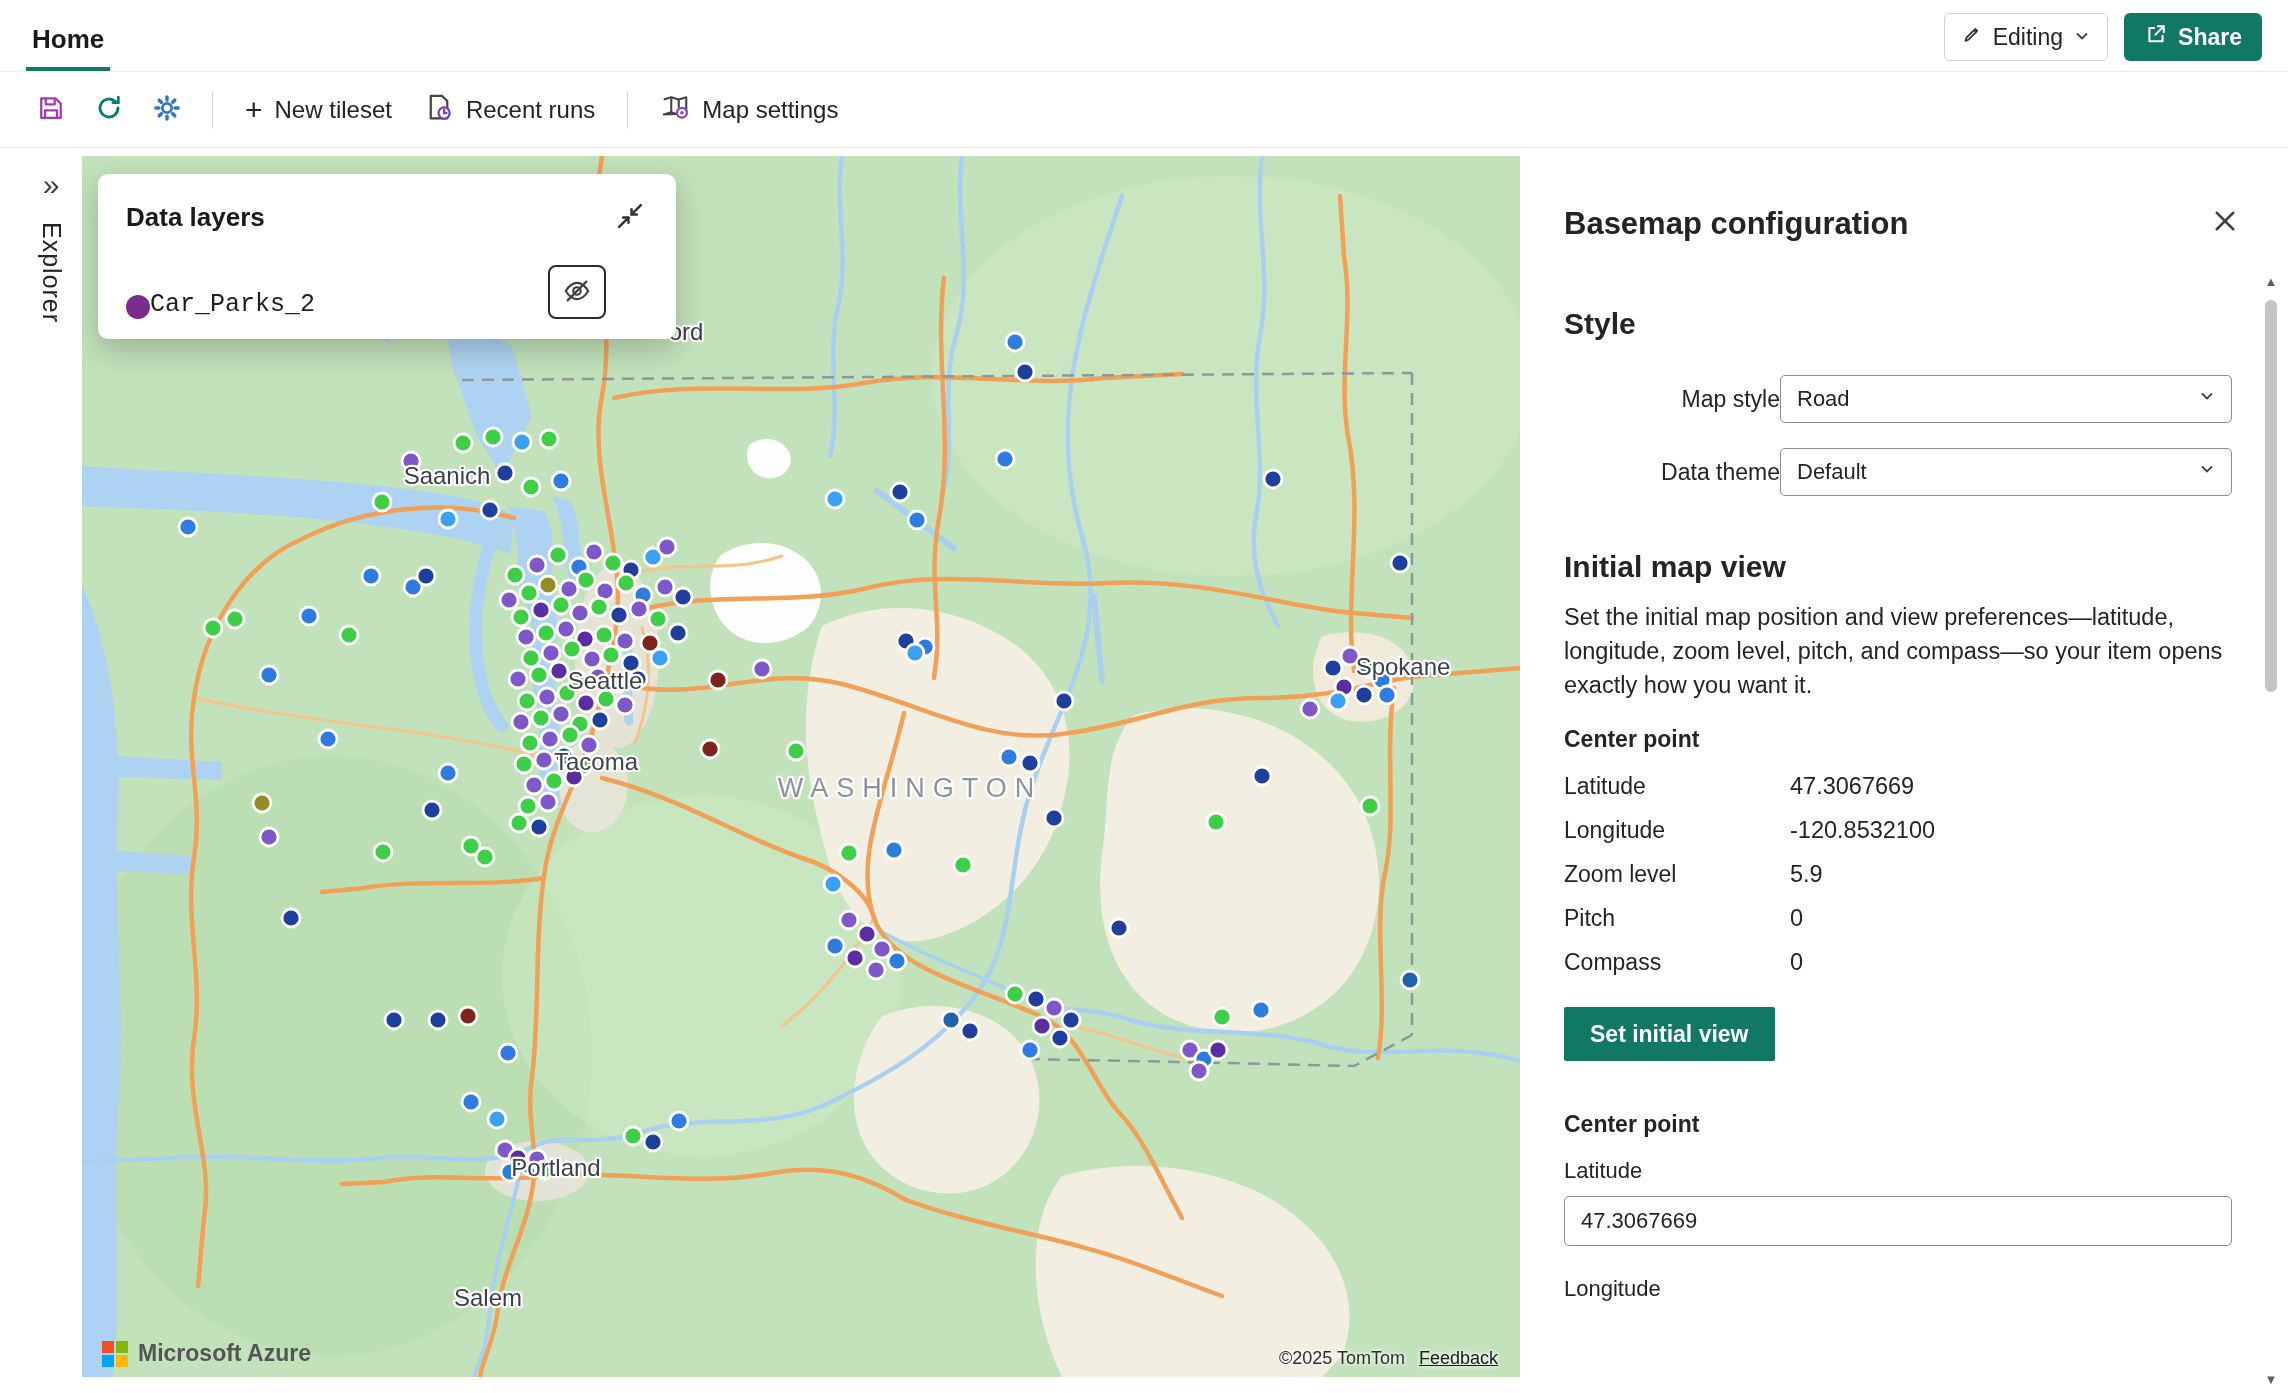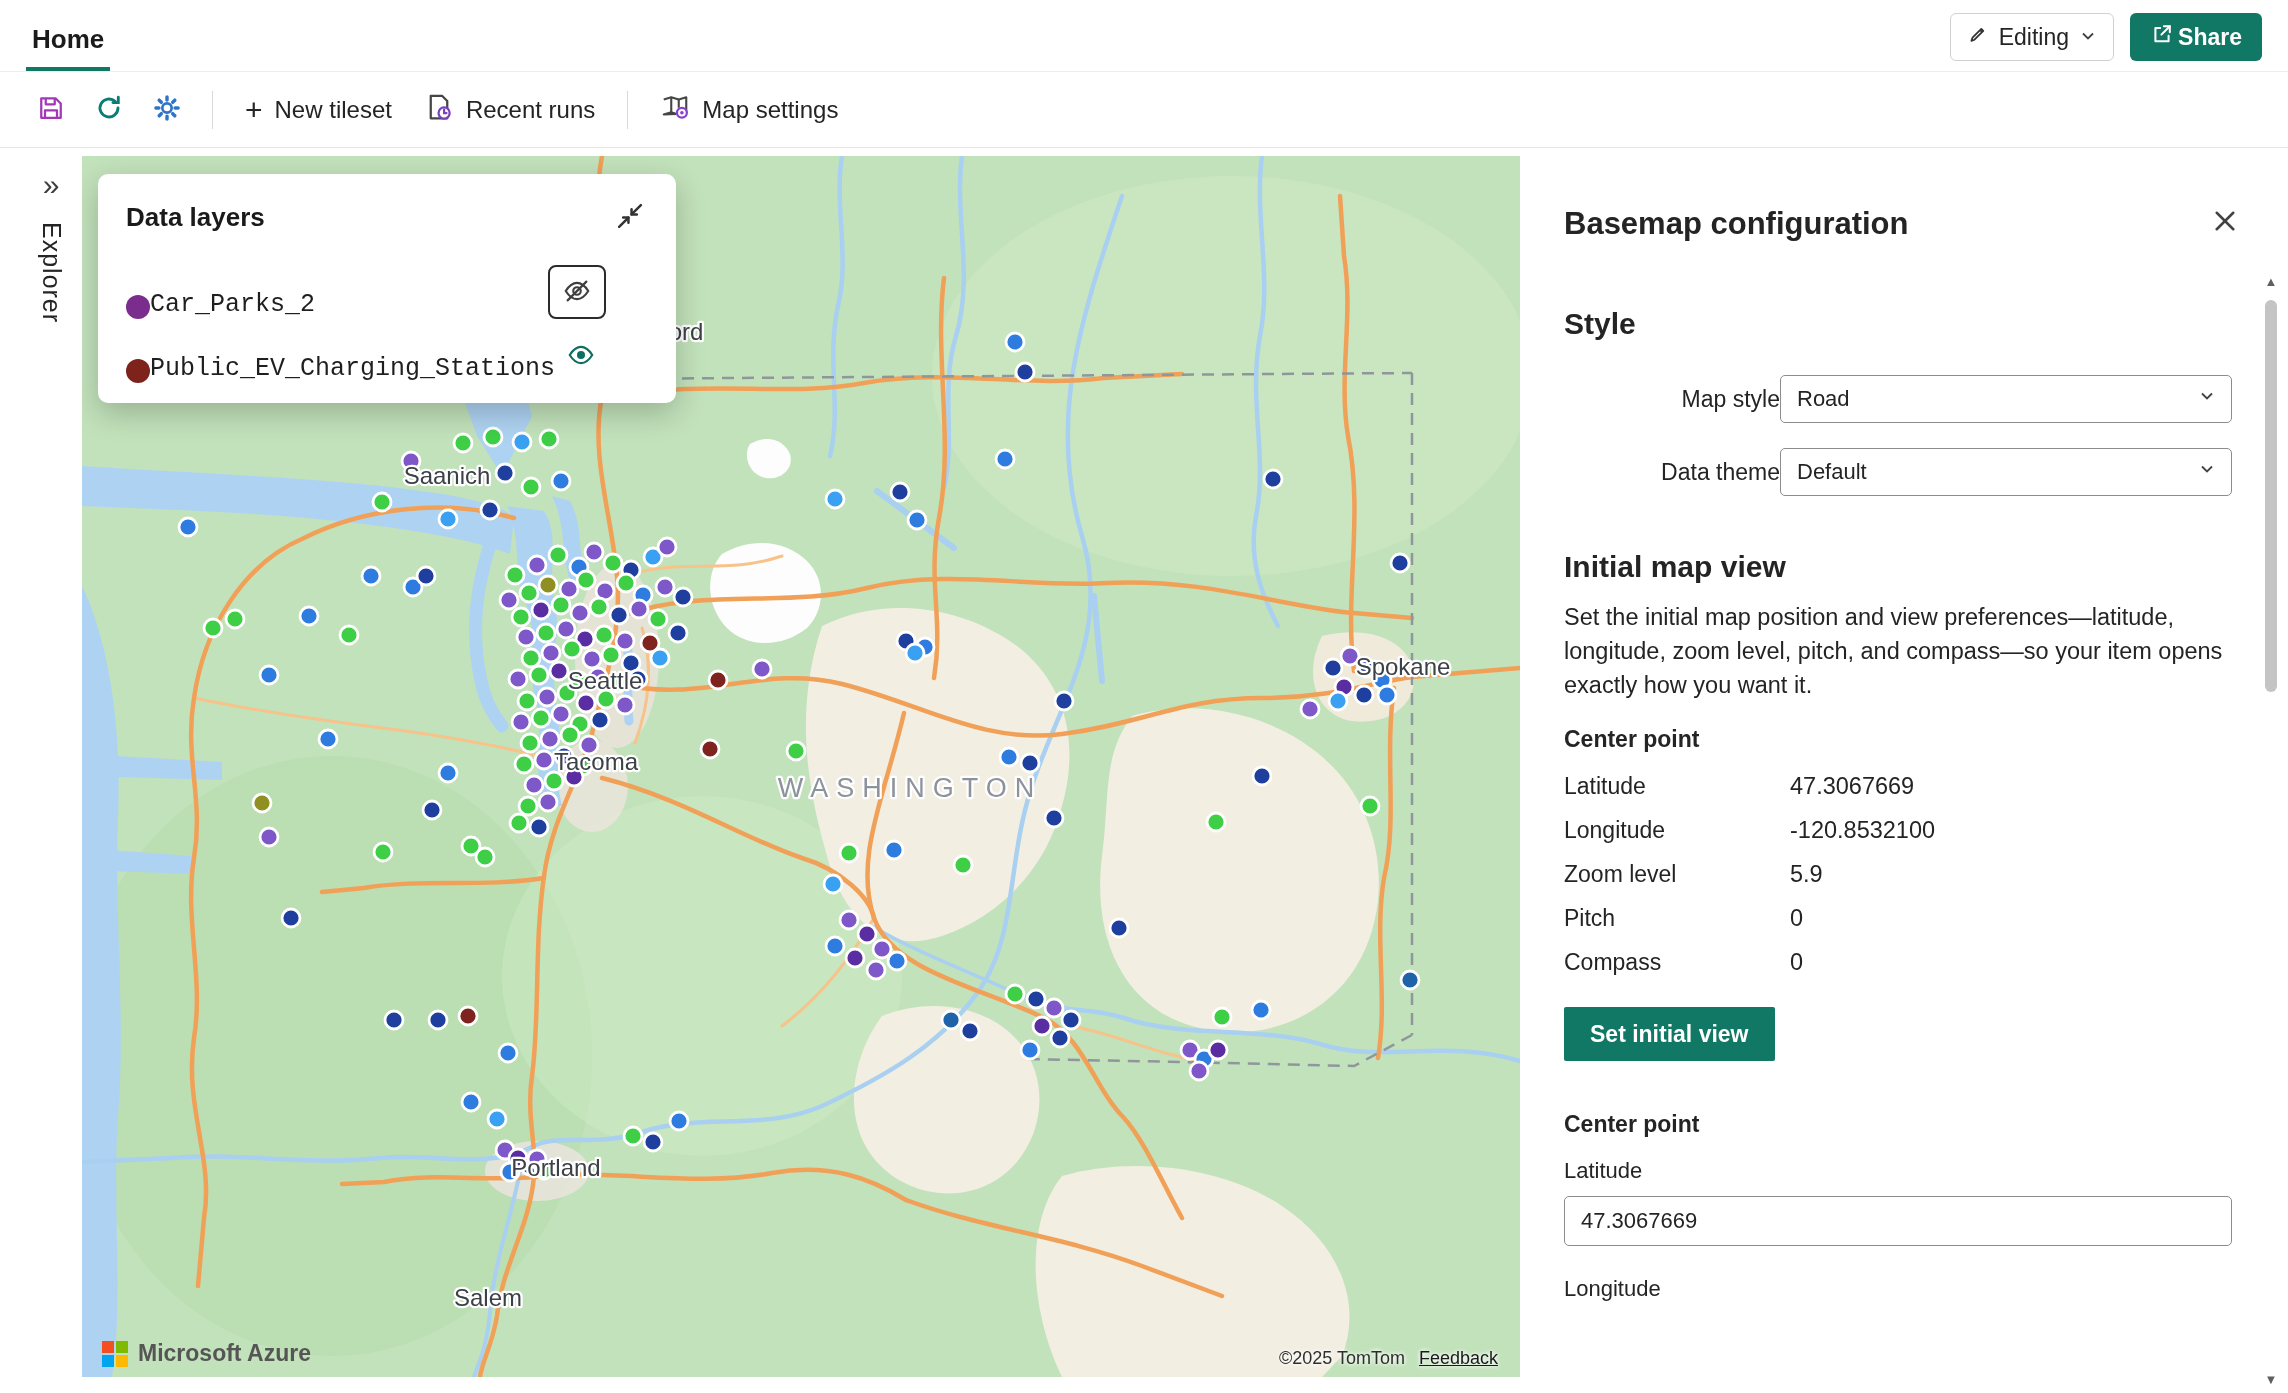--- a/index.html
+++ b/index.html
@@ -8,21 +8,21 @@
     font-family:"Liberation Sans","DejaVu Sans",sans-serif;color:#242424;
     -webkit-font-smoothing:antialiased;
   }
   
   .topbar{height:72px;display:flex;align-items:flex-end;justify-content:space-between;
     padding:0 26px;border-bottom:1px solid #ededed;box-sizing:border-box;}
   .tab{font-size:26px;font-weight:600;color:#1b1b1b;padding:16px 6px 12px;border-bottom:4px solid #117865;cursor:pointer;}
   .topbar-right{display:flex;align-items:center;gap:16px;margin-bottom:10px;}
   .btn-outline{display:inline-flex;align-items:center;gap:10px;height:48px;padding:0 16px;
     border:1px solid #d1d1d1;border-radius:6px;background:#fff;font-size:23px;color:#242424;font-family:inherit;cursor:pointer;}
-  .btn-primary{display:inline-flex;align-items:center;gap:4px;height:48px;padding:0 20px;
+  .btn-primary{display:inline-flex;align-items:center;gap:10px;height:48px;padding:0 20px;
     border:none;border-radius:6px;background:#117865;color:#fff;font-size:23px;font-weight:600;font-family:inherit;cursor:pointer;}
   
   .toolbar{height:76px;display:flex;align-items:center;gap:4px;padding:0 24px;
     border-bottom:1px solid #e6e6e6;box-sizing:border-box;}
   .icon-btn{width:54px;height:54px;display:flex;align-items:center;justify-content:center;
     background:none;border:none;border-radius:6px;cursor:pointer;}
   .divider{width:1px;height:38px;background:#d9d9d9;margin:0 14px;}
   .tool-text{display:flex;align-items:center;gap:12px;height:54px;padding:0 14px;background:none;border:none;
     border-radius:6px;font-size:24px;color:#242424;font-family:inherit;cursor:pointer;}
   .plus-glyph{font-size:30px;font-weight:400;color:#242424;line-height:1;}
@@ -491,32 +491,20 @@
           <button class="eye-btn">
             <span>
               <svg width="30" height="30" viewBox="0 0 24 24" fill="none" stroke="#3f3f3f" stroke-width="1.7" stroke-linecap="round">
                   <path d="M3 12 C6 7.2 9.6 5.5 12 5.5 C14.4 5.5 18 7.2 21 12 C18 16.8 14.4 18.5 12 18.5 C9.6 18.5 6 16.8 3 12 Z"></path>
                   <circle cx="12" cy="12" r="3"></circle>
                   <path d="M4.5 19.5 L19.5 4.5"></path>
                 </svg>
             </span>
           </button>
         </div>
-        <div class="dl-row">
-          <span class="swatch" style="background: rgb(126, 34, 28);"></span>
-          <span class="dl-name">Public_EV_Charging_Stations</span>
-          <button class="eye-plain">
-            <span>
-              <svg width="30" height="30" viewBox="0 0 24 24" fill="none" stroke="#0e6e5f" stroke-width="1.7">
-                  <path d="M3 12 C6 7.2 9.6 5.5 12 5.5 C14.4 5.5 18 7.2 21 12 C18 16.8 14.4 18.5 12 18.5 C9.6 18.5 6 16.8 3 12 Z"></path>
-                  <circle cx="12" cy="12" r="3.2" fill="#0e6e5f" stroke="none"></circle>
-                </svg>
-            </span>
-          </button>
-        </div>
       </div>
 
       <div class="brand">
         <span class="ms-squares">
           <i style="background:#f25022"></i>
             <i style="background:#7fba00"></i>
             <i style="background:#00a4ef"></i>
             <i style="background:#ffb900"></i>
         </span>
         <span class="brand-text">Microsoft Azure</span>

